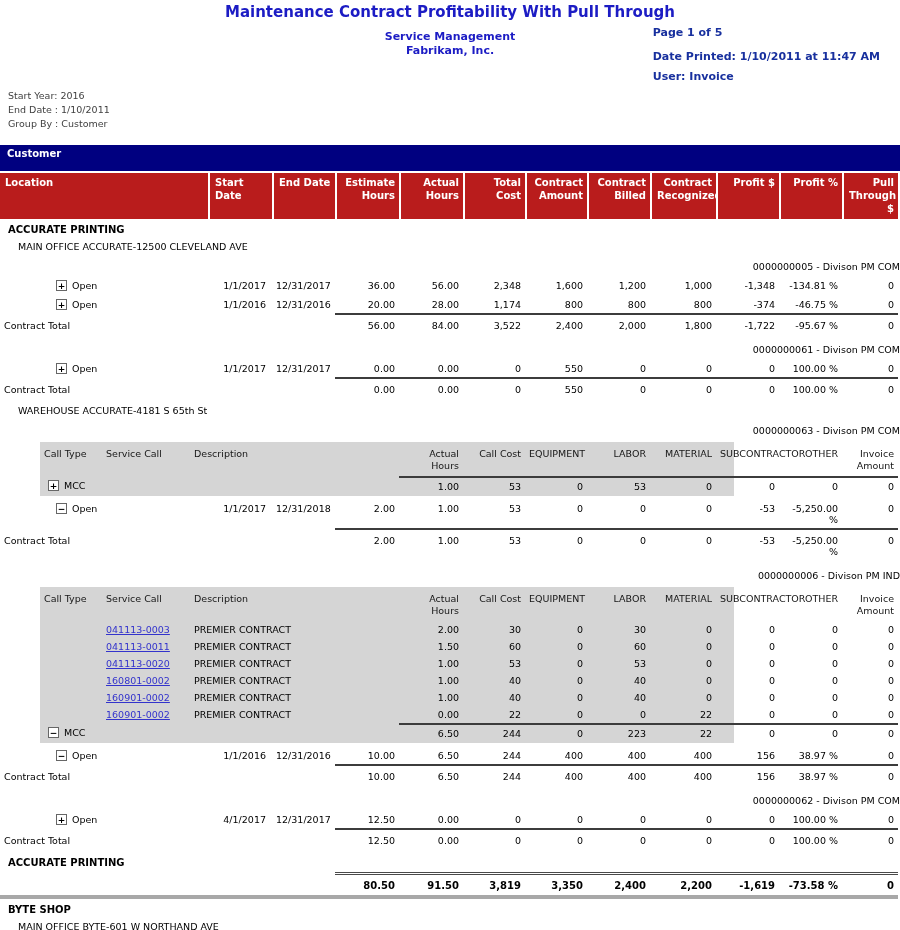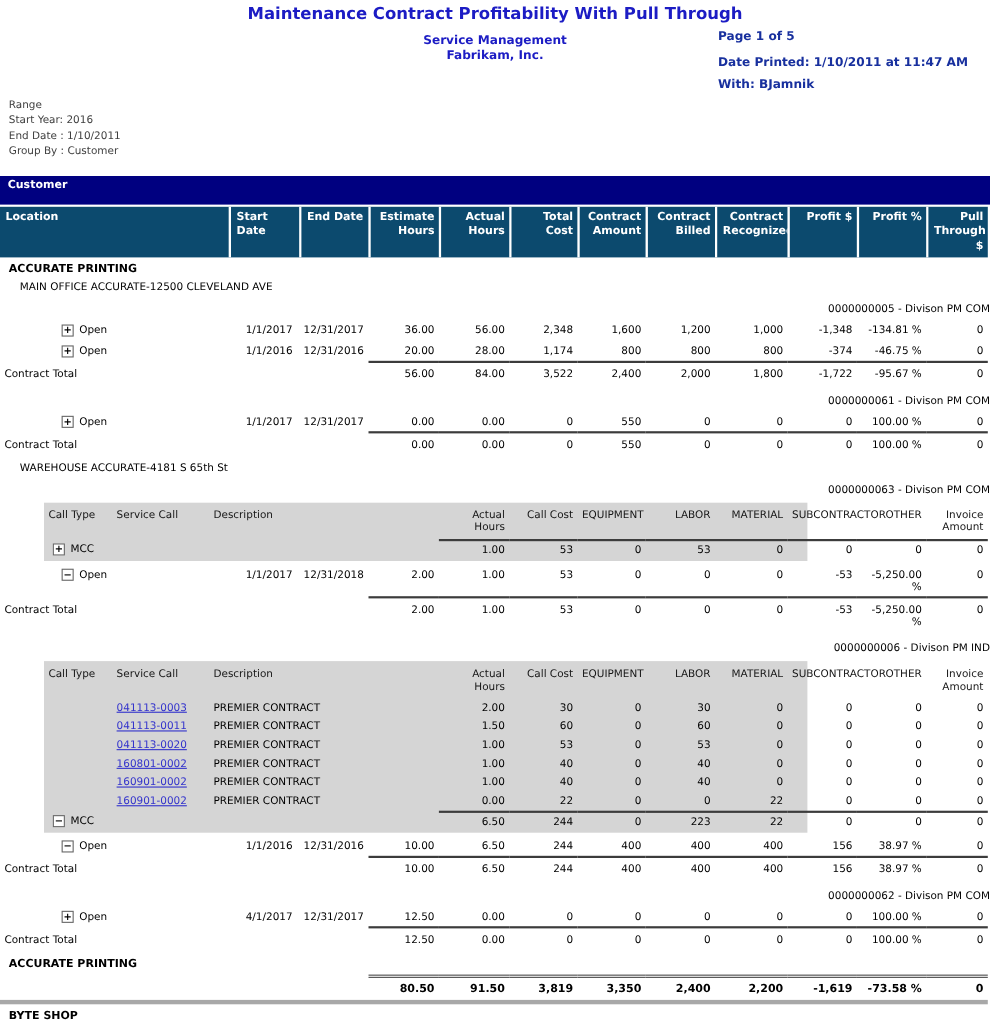--- a/index.html
+++ b/index.html
@@ -16,21 +16,21 @@
   .hdr-right .page{margin-bottom:11px;}
   .hdr-right .user{margin-top:7px;padding-right:36px;}
   
   .range{margin:30px 0 0 8px;font-size:9.5px;color:#3f3f3f;line-height:1.5;}
   
   .band{margin-top:14px;margin-bottom:2px;background:#000080;color:#fff;font-weight:bold;font-size:10px;padding:3px 0 12px 7px;}
   
   .g{display:grid;grid-template-columns:208px 64px 63px 64px 64px 62px 62px 63px 66px 63px 63px 56px;width:898px;}
   .subg{display:grid;grid-template-columns:62px 88px 209px 64px 62px 62px 63px 66px 63px 63px 56px;width:858px;}
   
-  .hcell{background:#0c4a6e;color:#fff;font-weight:bold;font-size:10px;line-height:1.3;
+  .hcell{background:#b91c1c;color:#fff;font-weight:bold;font-size:10px;line-height:1.3;
          padding:3px 4px 3px 5px;border-left:2px solid #fff;min-height:46px;box-sizing:border-box;}
   .hcell.first{border-left:none;}
   .hcell.num{text-align:right;}
   
   .cell{font-size:9.5px;padding:5px 4px 3px 4px;box-sizing:border-box;}
   .num{text-align:right;}
   .date{padding-right:6px;}
   .label-cell{display:flex;align-items:flex-start;gap:5px;padding-left:56px;}
   .toggle{width:11px;height:11px;border:1px solid #666;background:#fff;font-size:9px;font-weight:bold;
           line-height:10px;text-align:center;display:inline-block;flex:0 0 auto;box-sizing:border-box;cursor:pointer;}
@@ -57,26 +57,25 @@
 
 <div class="hdr">
   <div class="title">Maintenance Contract Profitability With Pull Through</div>
   <div class="subs">
     <div>Service Management</div>
     <div>Fabrikam, Inc.</div>
   </div>
   <div class="hdr-right">
     <div class="page">Page 1 of 5</div>
     <div class="date">Date Printed: 1/10/2011 at 11:47 AM</div>
-    <div class="user">With: BJamnik</div>
+    <div class="user">User: Invoice</div>
   </div>
 </div>
 
 <div class="range">
-  <div>Range</div>
   <div>Start Year: 2016</div>
   <div>End Date : 1/10/2011</div>
   <div>Group By : Customer</div>
 </div>
 
 <div class="band">Customer</div>
 
 <div class="g" id="col-headers">
     <div class="hcell first">Location</div>
     <div class="hcell">Start Date</div>

